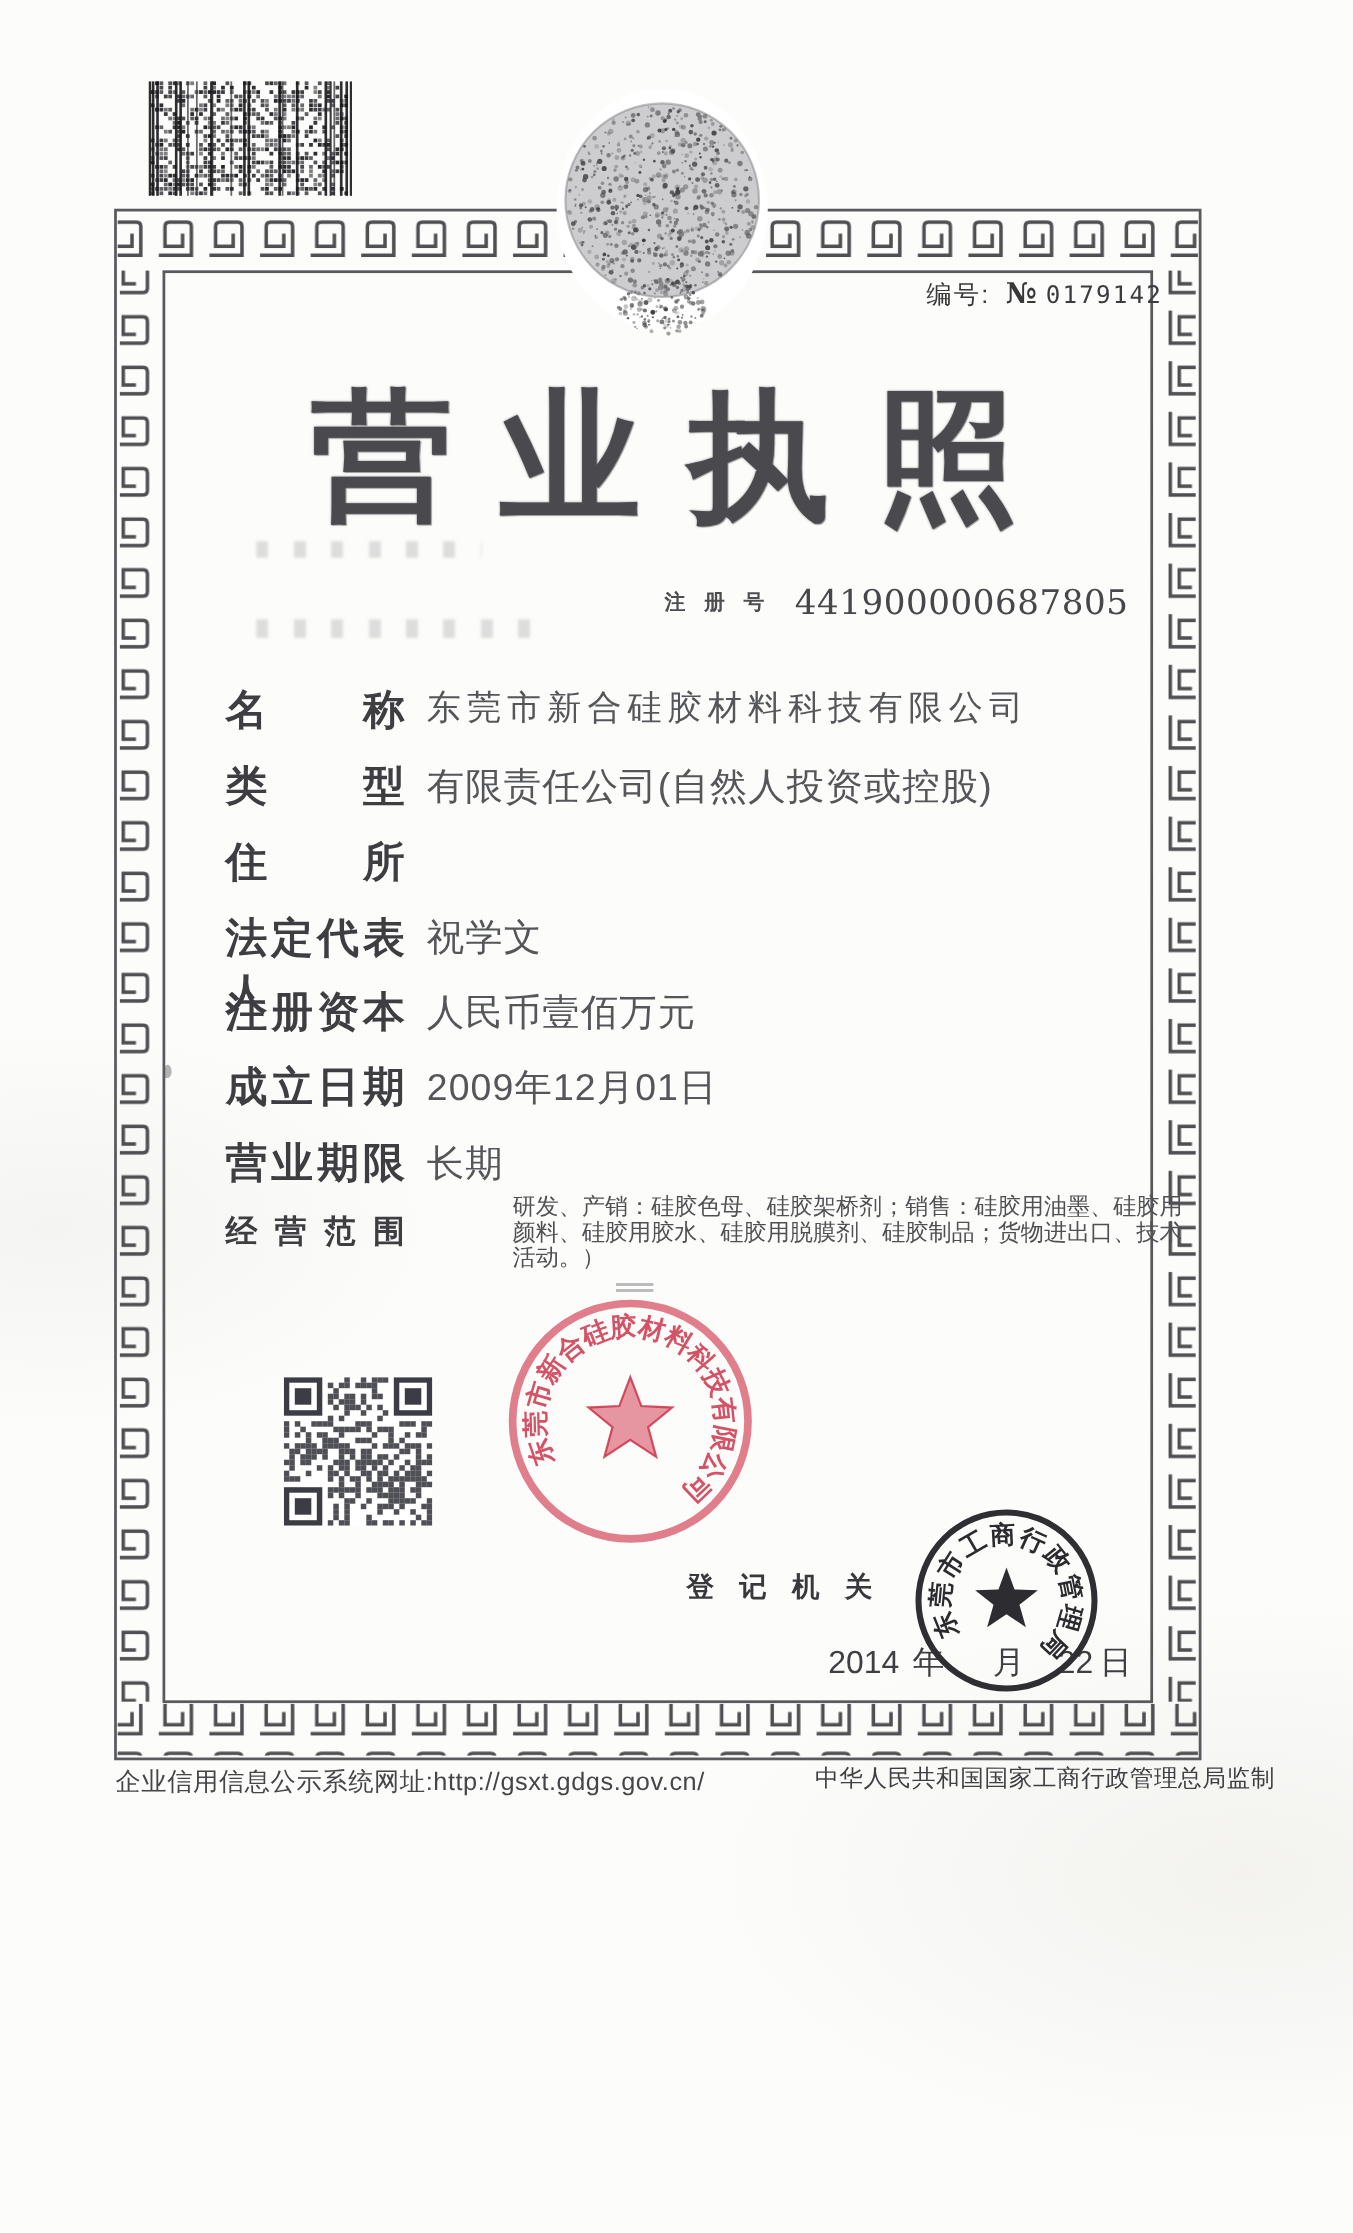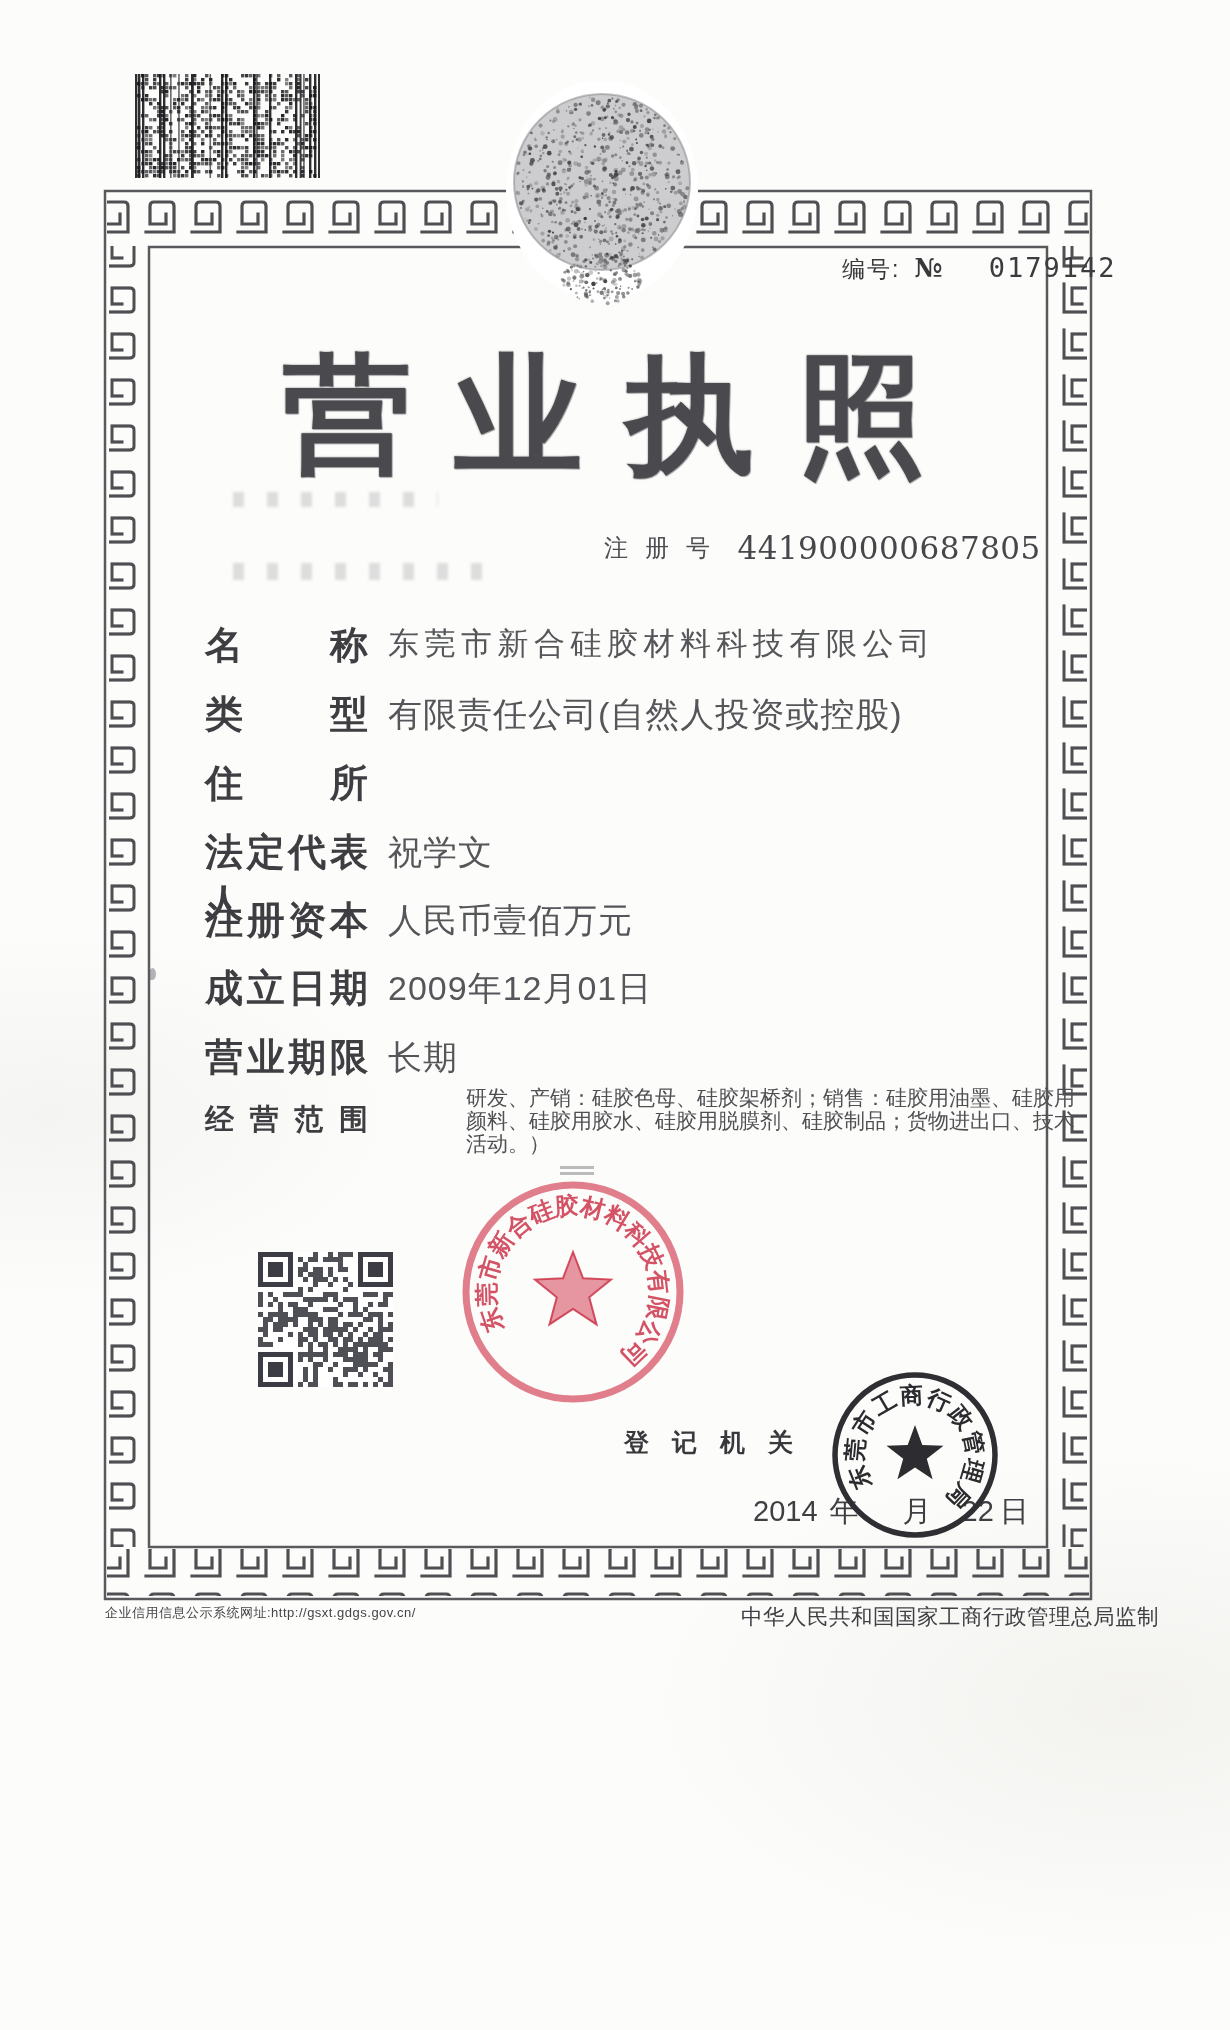--- a/index.html
+++ b/index.html
@@ -23,34 +23,34 @@
 
   
   #barcode{left:135px;top:72px;}
 
   
   #emblem{left:500px;top:82px;filter:blur(.6px);}
 
   
   #serial{left:842px;top:252px;color:#38383b;font-size:23px;letter-spacing:2px;white-space:nowrap;}
   #serial .no{font-family:"DejaVu Serif","Liberation Serif",serif;font-weight:bold;font-size:26px;margin:0 6px 0 14px;}
-  #serial .num{font-family:"DejaVu Sans Mono","Liberation Mono",monospace;font-size:27px;letter-spacing:2px;color:#3c3c40;margin-left:38px;}
+  #serial .num{font-family:"DejaVu Sans Mono","Liberation Mono",monospace;font-size:22px;letter-spacing:2px;color:#3c3c40;}
 
   
   #title{
     left:283px;top:342px;width:642px;height:148px;
     display:flex;justify-content:space-between;align-items:center;
     font-size:128px;font-weight:900;color:#4a4a4e;
     text-shadow:0 0 2px rgba(70,70,76,.75), 1px 1px 0 rgba(70,70,76,.35);
     font-family:"DejaVu Sans","Liberation Sans",sans-serif;
   }
 
   
   #reg{left:604px;top:530px;white-space:nowrap;}
-  #reg .rlabel{display:inline-block;font-size:24px;font-weight:400;color:#4e4e52;letter-spacing:17px;vertical-align:middle;}
+  #reg .rlabel{display:inline-block;font-size:19px;font-weight:700;color:#4e4e52;letter-spacing:17px;vertical-align:middle;}
   #reg .rnum{font-family:"DejaVu Serif","Liberation Serif",serif;font-size:31px;color:#47474b;letter-spacing:.5px;vertical-align:middle;margin-left:6px;}
 
   
   .row{position:absolute;left:205px;width:900px;height:40px;}
   .flabel{
     position:absolute;left:0;top:0;width:163px;
     font-size:38px;font-weight:600;color:#3e3e42;
     text-align:justify;text-align-last:justify;
   }
   .fvalue{
@@ -69,21 +69,21 @@
   #issue-date{left:753px;top:1492px;font-size:29px;color:#3f3f43;white-space:nowrap;}
   #issue-date .u1{margin-left:12px;}
   #issue-date .u2{margin-left:44px;}
   #issue-date .dd{margin-left:30px;}
   #issue-date .u3{margin-left:6px;}
 
   
   #qr{left:258px;top:1252px;}
 
   
-  #footer-left{left:105px;top:1604px;font-size:13px;color:#45454a;letter-spacing:.5px;}
+  #footer-left{left:105px;top:1604px;font-size:23px;color:#45454a;letter-spacing:.5px;}
   #footer-right{left:741px;top:1602px;font-size:21.5px;color:#3f3f44;letter-spacing:.5px;font-family:Liberation Serif, serif;}
 
   
   .smudge{position:absolute;background:repeating-linear-gradient(90deg, rgba(115,115,122,.45) 0 11px, transparent 11px 34px);filter:blur(1.6px);opacity:.5;}
   #sm1{left:233px;top:492px;width:205px;height:15px;}
   #sm2{left:233px;top:563px;width:265px;height:17px;}
   #sm3{left:149px;top:968px;width:7px;height:12px;background:rgba(90,90,96,.55);border-radius:50% 50% 50% 0;filter:blur(.5px);opacity:.8;}
   #sm4{left:560px;top:1166px;width:34px;height:9px;background:repeating-linear-gradient(0deg, rgba(100,100,106,.6) 0 3px, transparent 3px 6px);filter:blur(.4px);opacity:.7;}
 
   svg text{font-family:"Liberation Sans","DejaVu Sans",sans-serif;}

